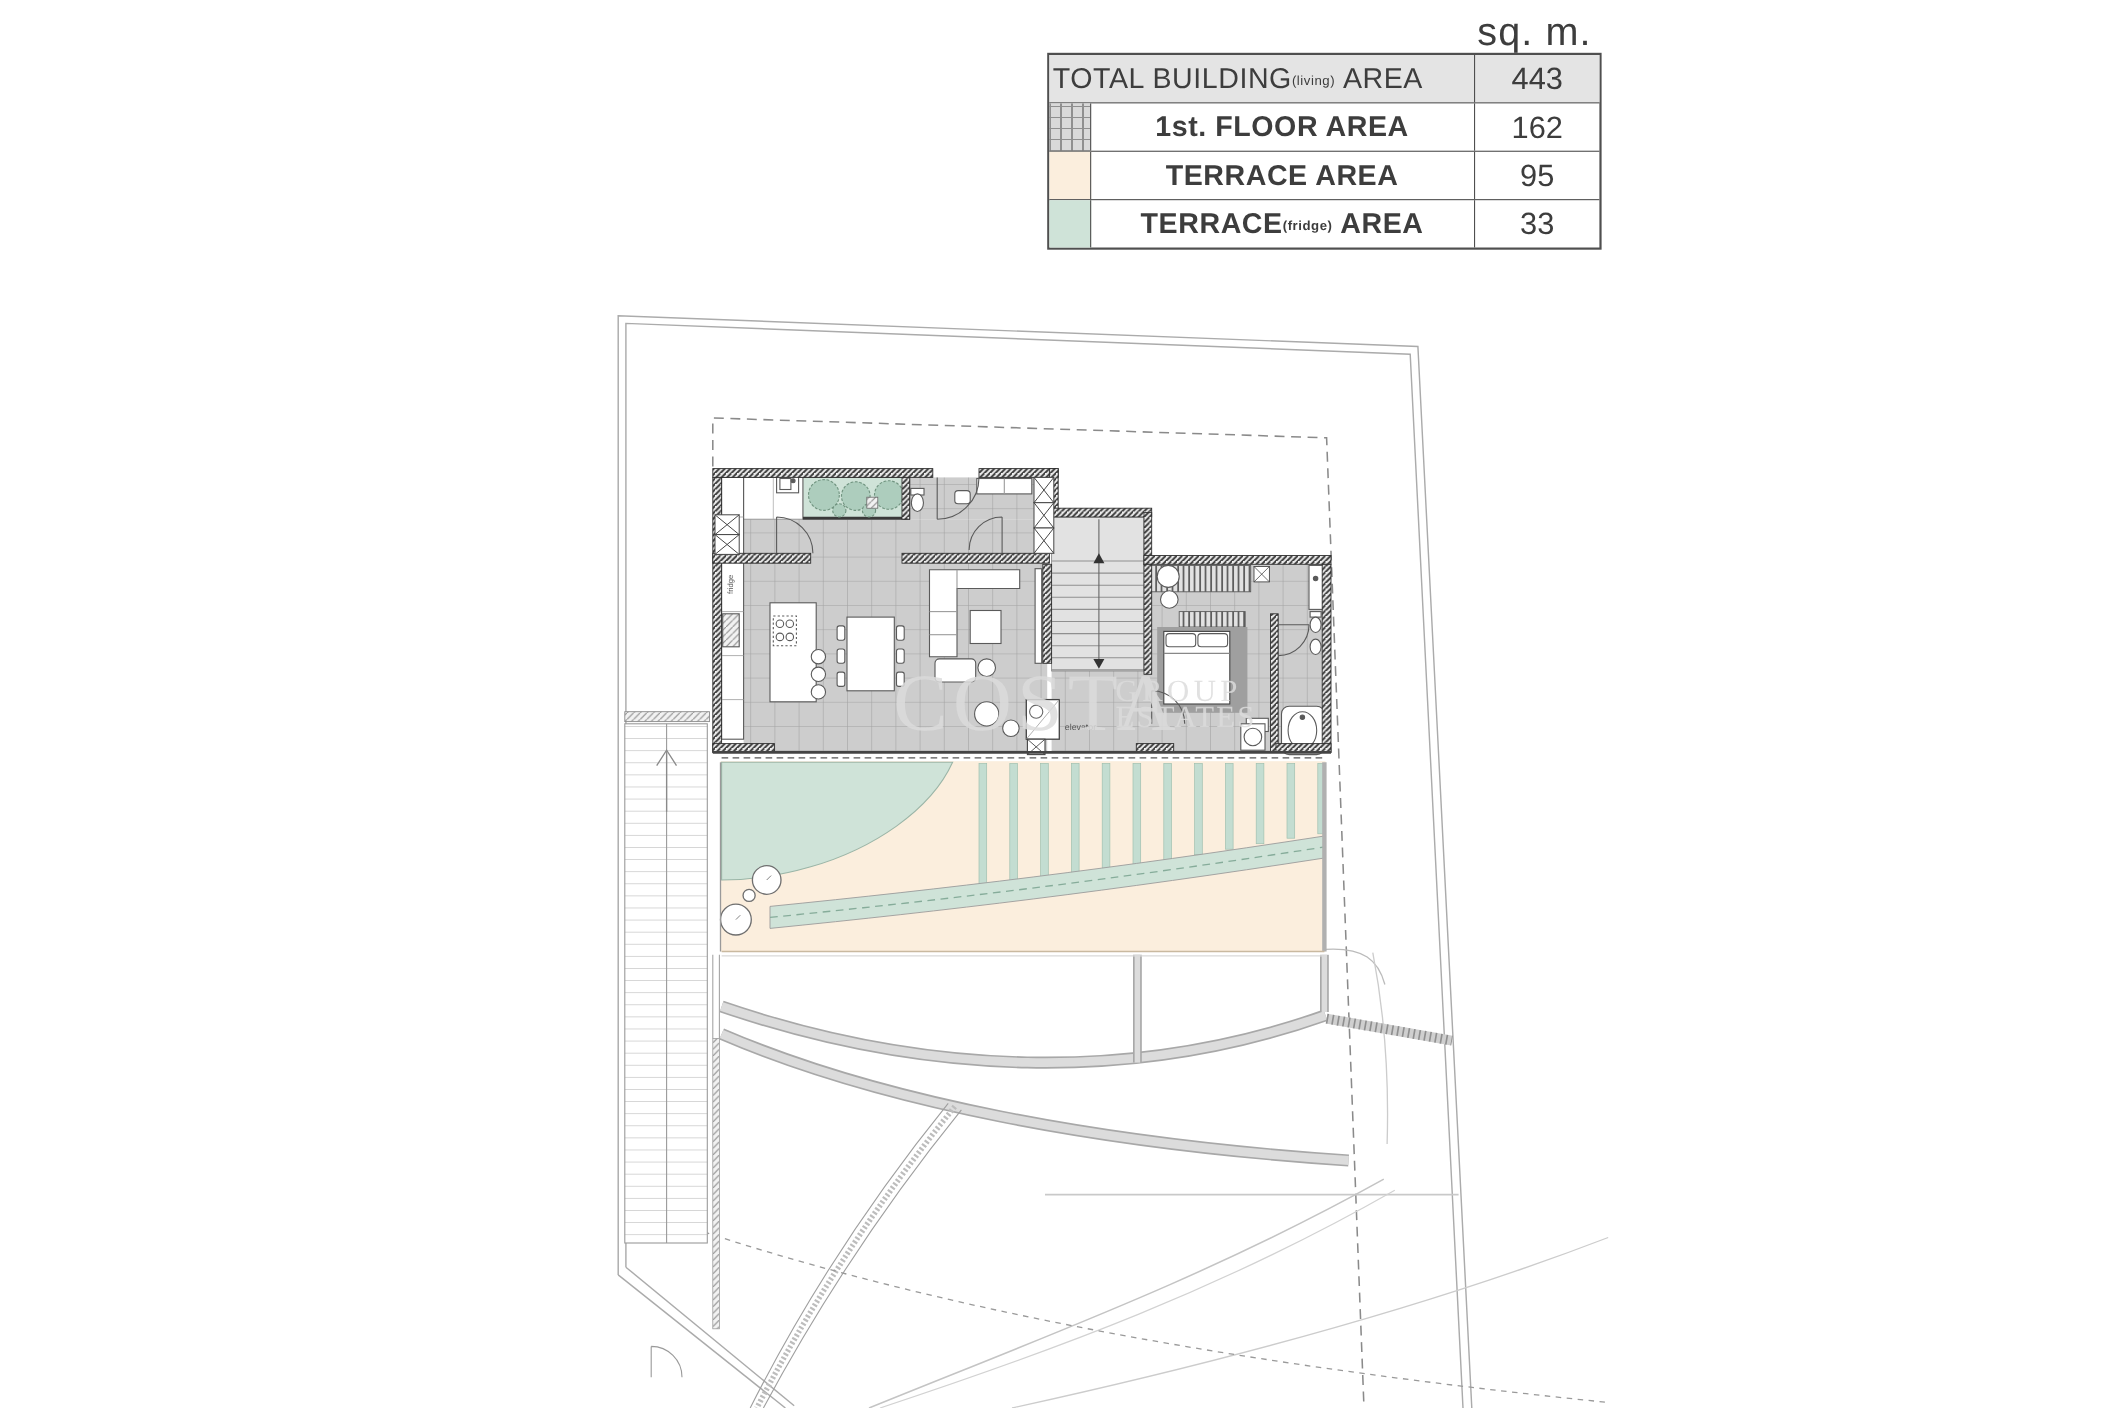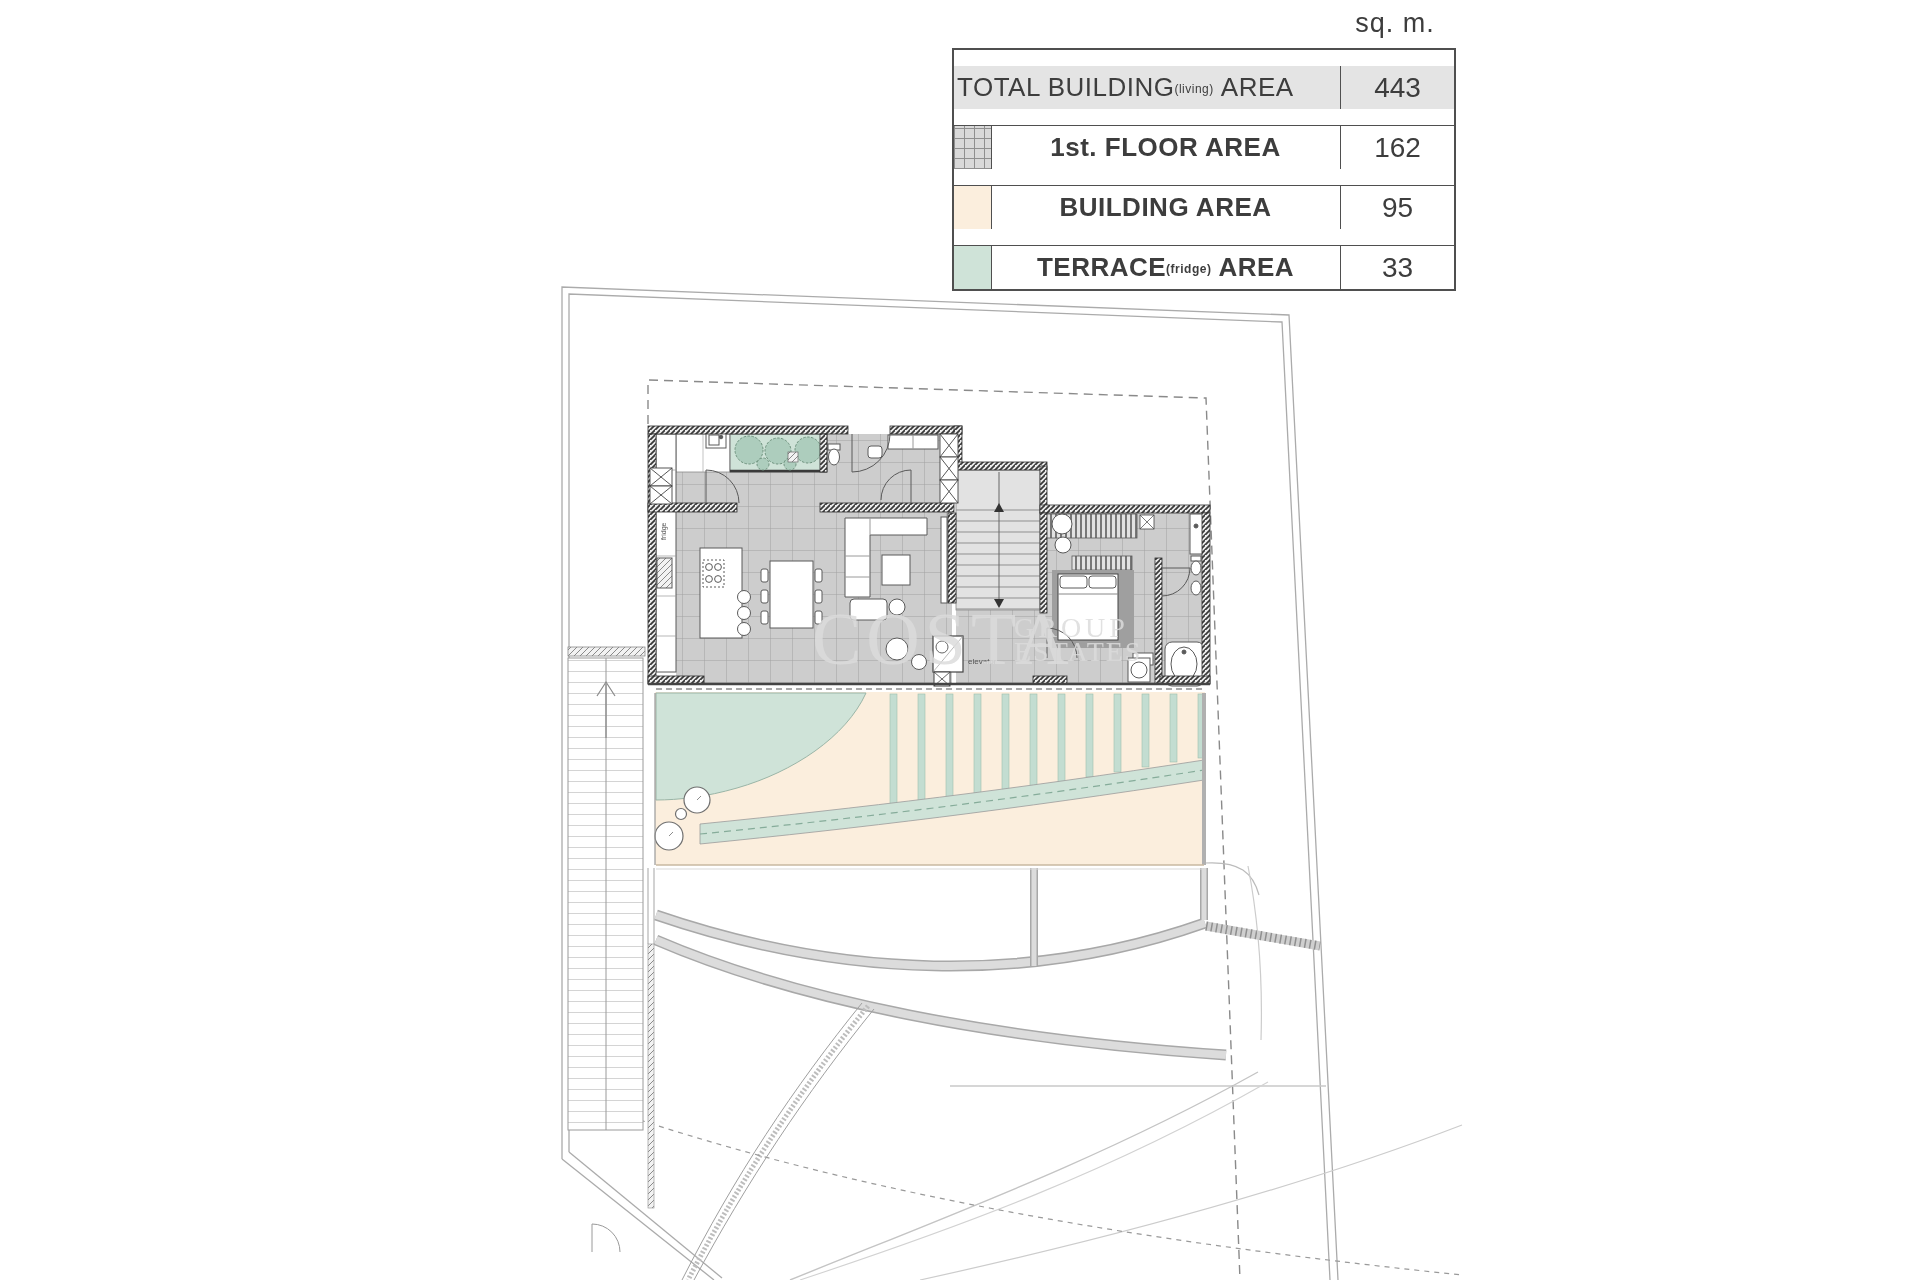--- a/index.html
+++ b/index.html
@@ -1,24 +1,24 @@
 <!DOCTYPE html>
 <html><head>
 <meta charset="utf-8">
 <style>
   html,body{margin:0;padding:0;background:#fff;}
   #page{position:relative;width:1920px;height:1280px;background:#ffffff;overflow:hidden;
         font-family:"Liberation Sans", sans-serif;color:#3d3d3d;}
   #plan-svg{position:absolute;left:0;top:0;}
   
   #units-header{position:absolute;left:1338px;top:8px;width:114px;text-align:center;
-        font-size:27px;color:#3d3d3d;letter-spacing:1px;}
+        font-size:36px;color:#3d3d3d;letter-spacing:1px;}
   #area-table{position:absolute;left:952px;top:48px;width:500px;border:2px solid #4f4f4f;
         background:#fff;}
-  .trow{position:relative;height:43px;display:flex;align-items:center;border-top:1.5px solid #4f4f4f;margin-top:16px;}
+  .trow{position:relative;height:43px;display:flex;align-items:center;border-top:1.5px solid #4f4f4f;}
   .trow:first-child{border-top:none;}
   .trow.hl{background:#e4e4e4;}
   .lbl{position:relative;width:386px;height:100%;display:flex;align-items:center;justify-content:center;
         font-size:26px;letter-spacing:.5px;white-space:nowrap;}
   .lbl.left{justify-content:flex-start;padding-left:3px;width:383px;}
   .lbl .sub{font-size:12px;padding-top:3px;}
   .lbl .tail{margin-left:7px;}
   .val{width:114px;height:100%;display:flex;align-items:center;justify-content:center;
         font-size:28px;border-left:1.5px solid #4f4f4f;box-sizing:border-box;}
   .swatch{position:absolute;left:0;top:0;bottom:0;width:37px;border-right:1.5px solid #4f4f4f;}
@@ -367,21 +367,21 @@
   <div class="trow hasswatch">
     <div class="swatch grid"></div>
     <div class="lbl">
       <span>1st. FLOOR AREA</span>
     </div>
     <div class="val">162</div>
   </div>
   <div class="trow hasswatch">
     <div class="swatch terrace"></div>
     <div class="lbl">
-      <span>BUILDING AREA</span>
+      <span>TERRACE AREA</span>
     </div>
     <div class="val">95</div>
   </div>
   <div class="trow hasswatch">
     <div class="swatch covered"></div>
     <div class="lbl">
       <span>TERRACE</span>
           <span class="sub">(fridge)</span>
           <span class="tail">AREA</span>
     </div>

